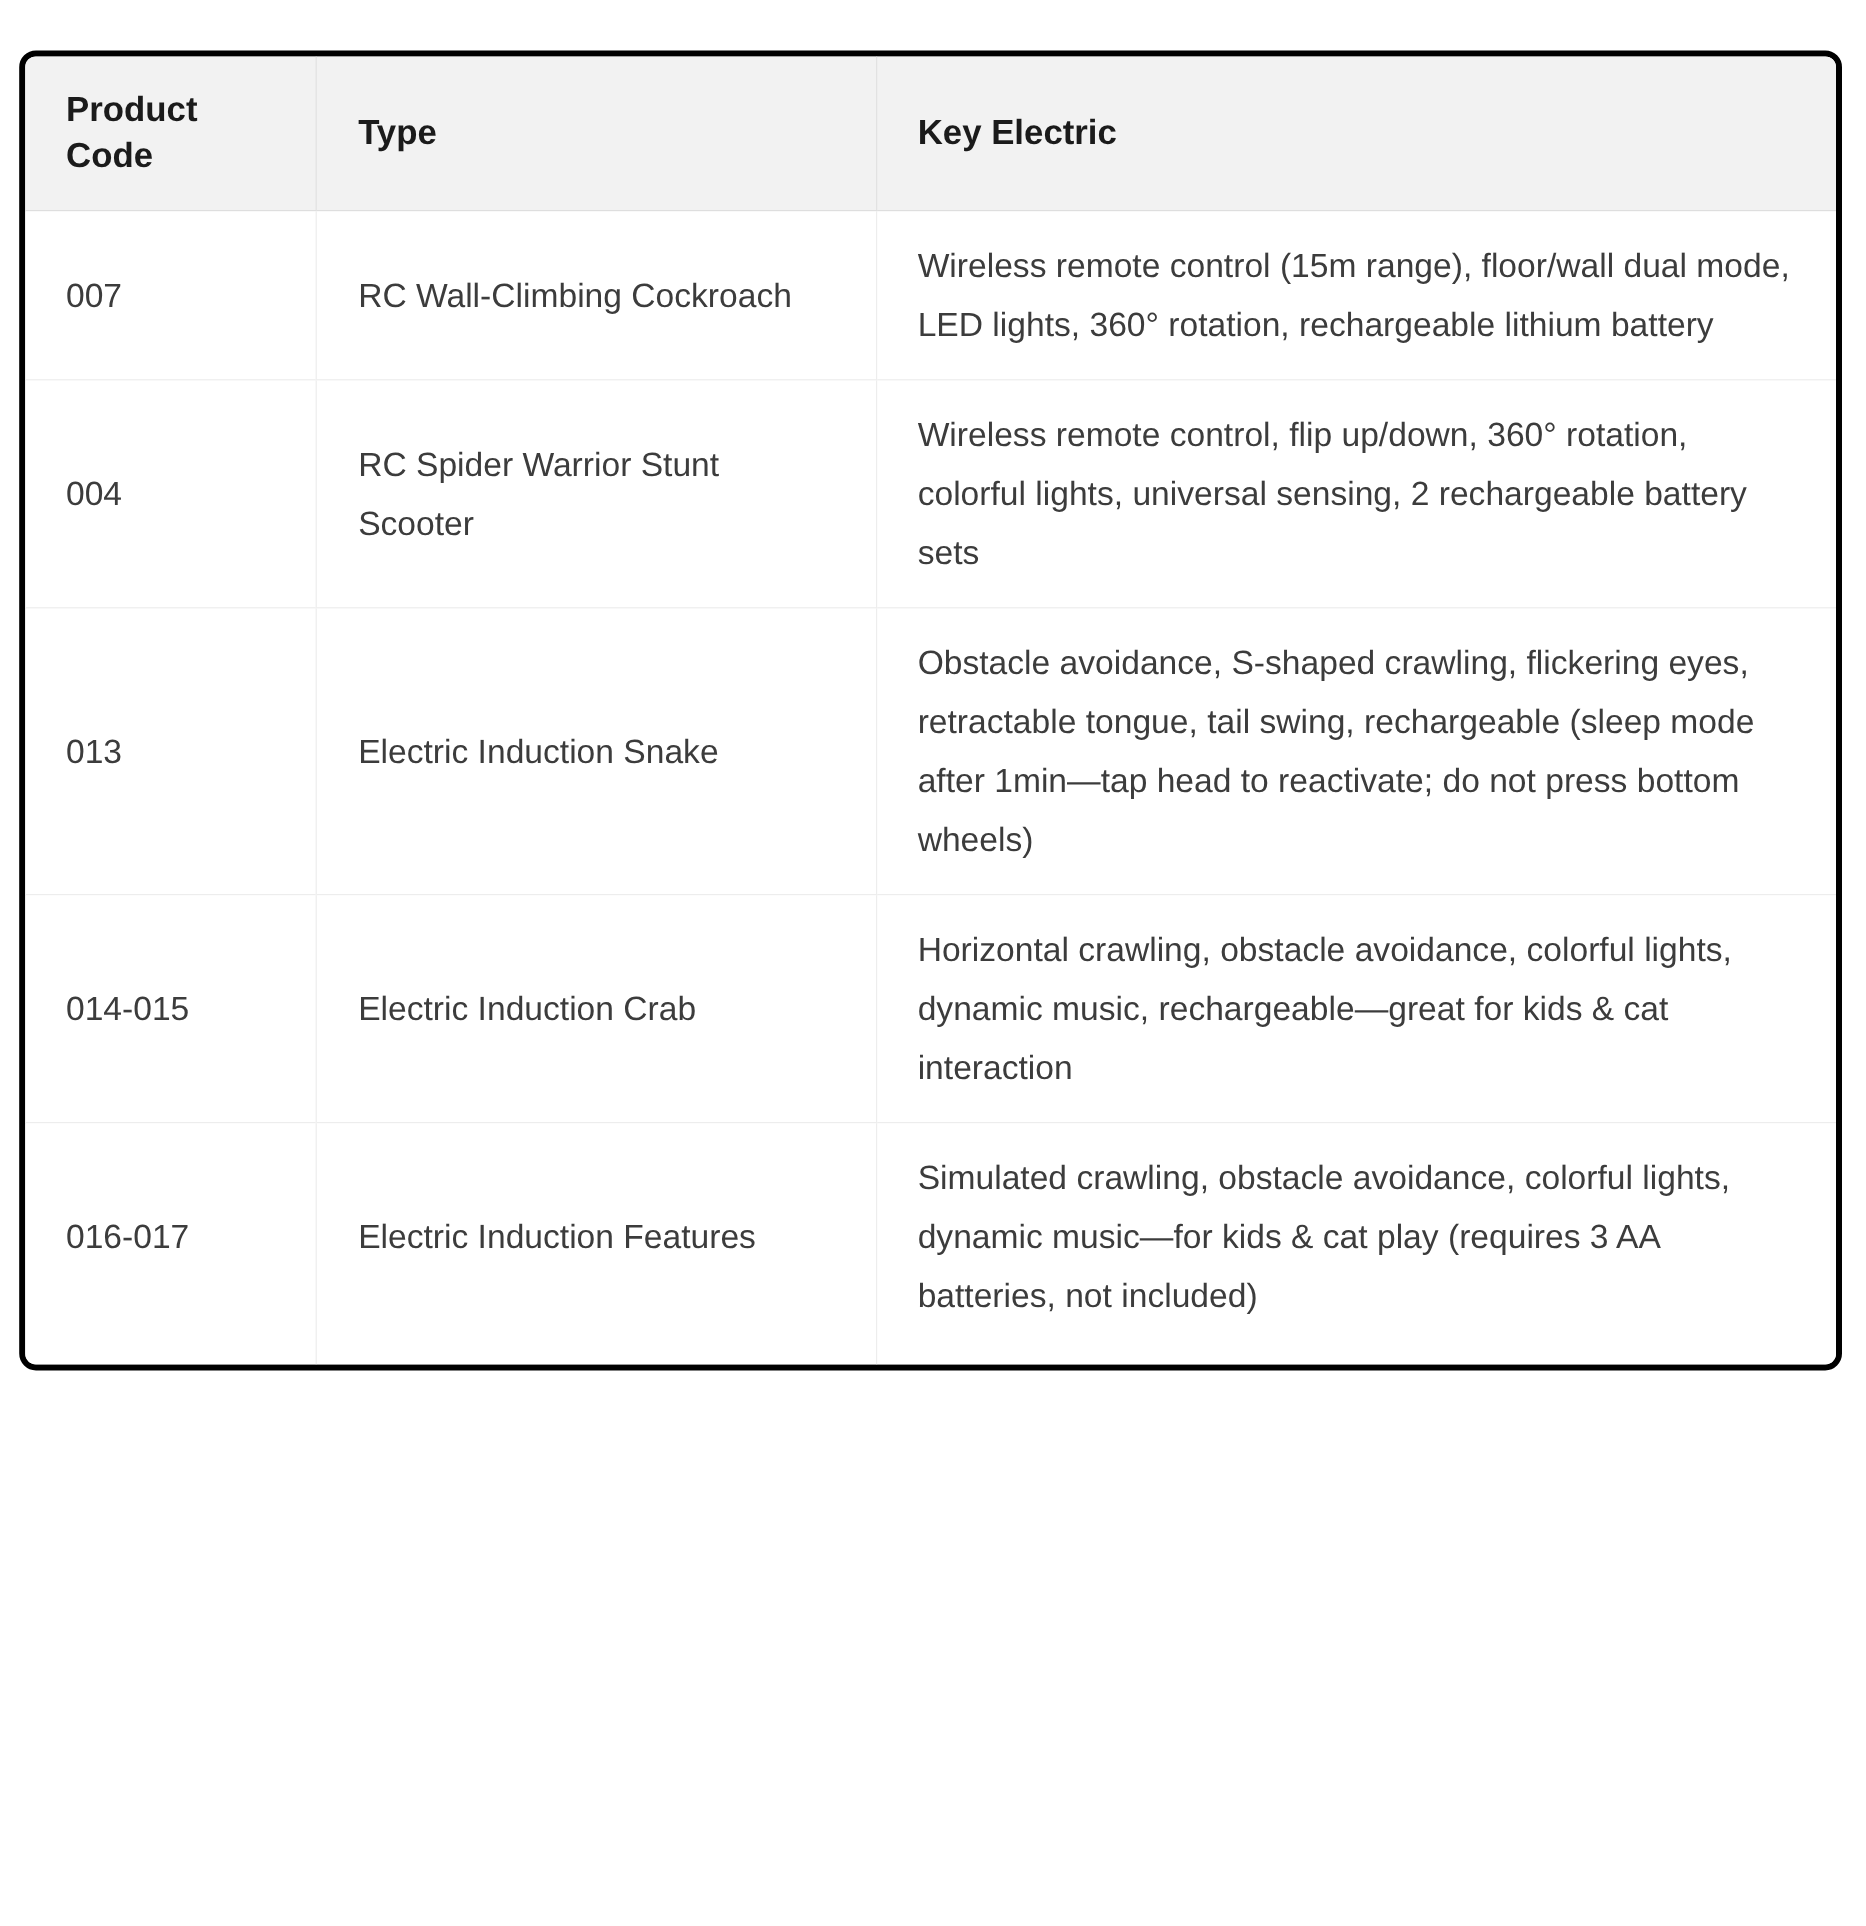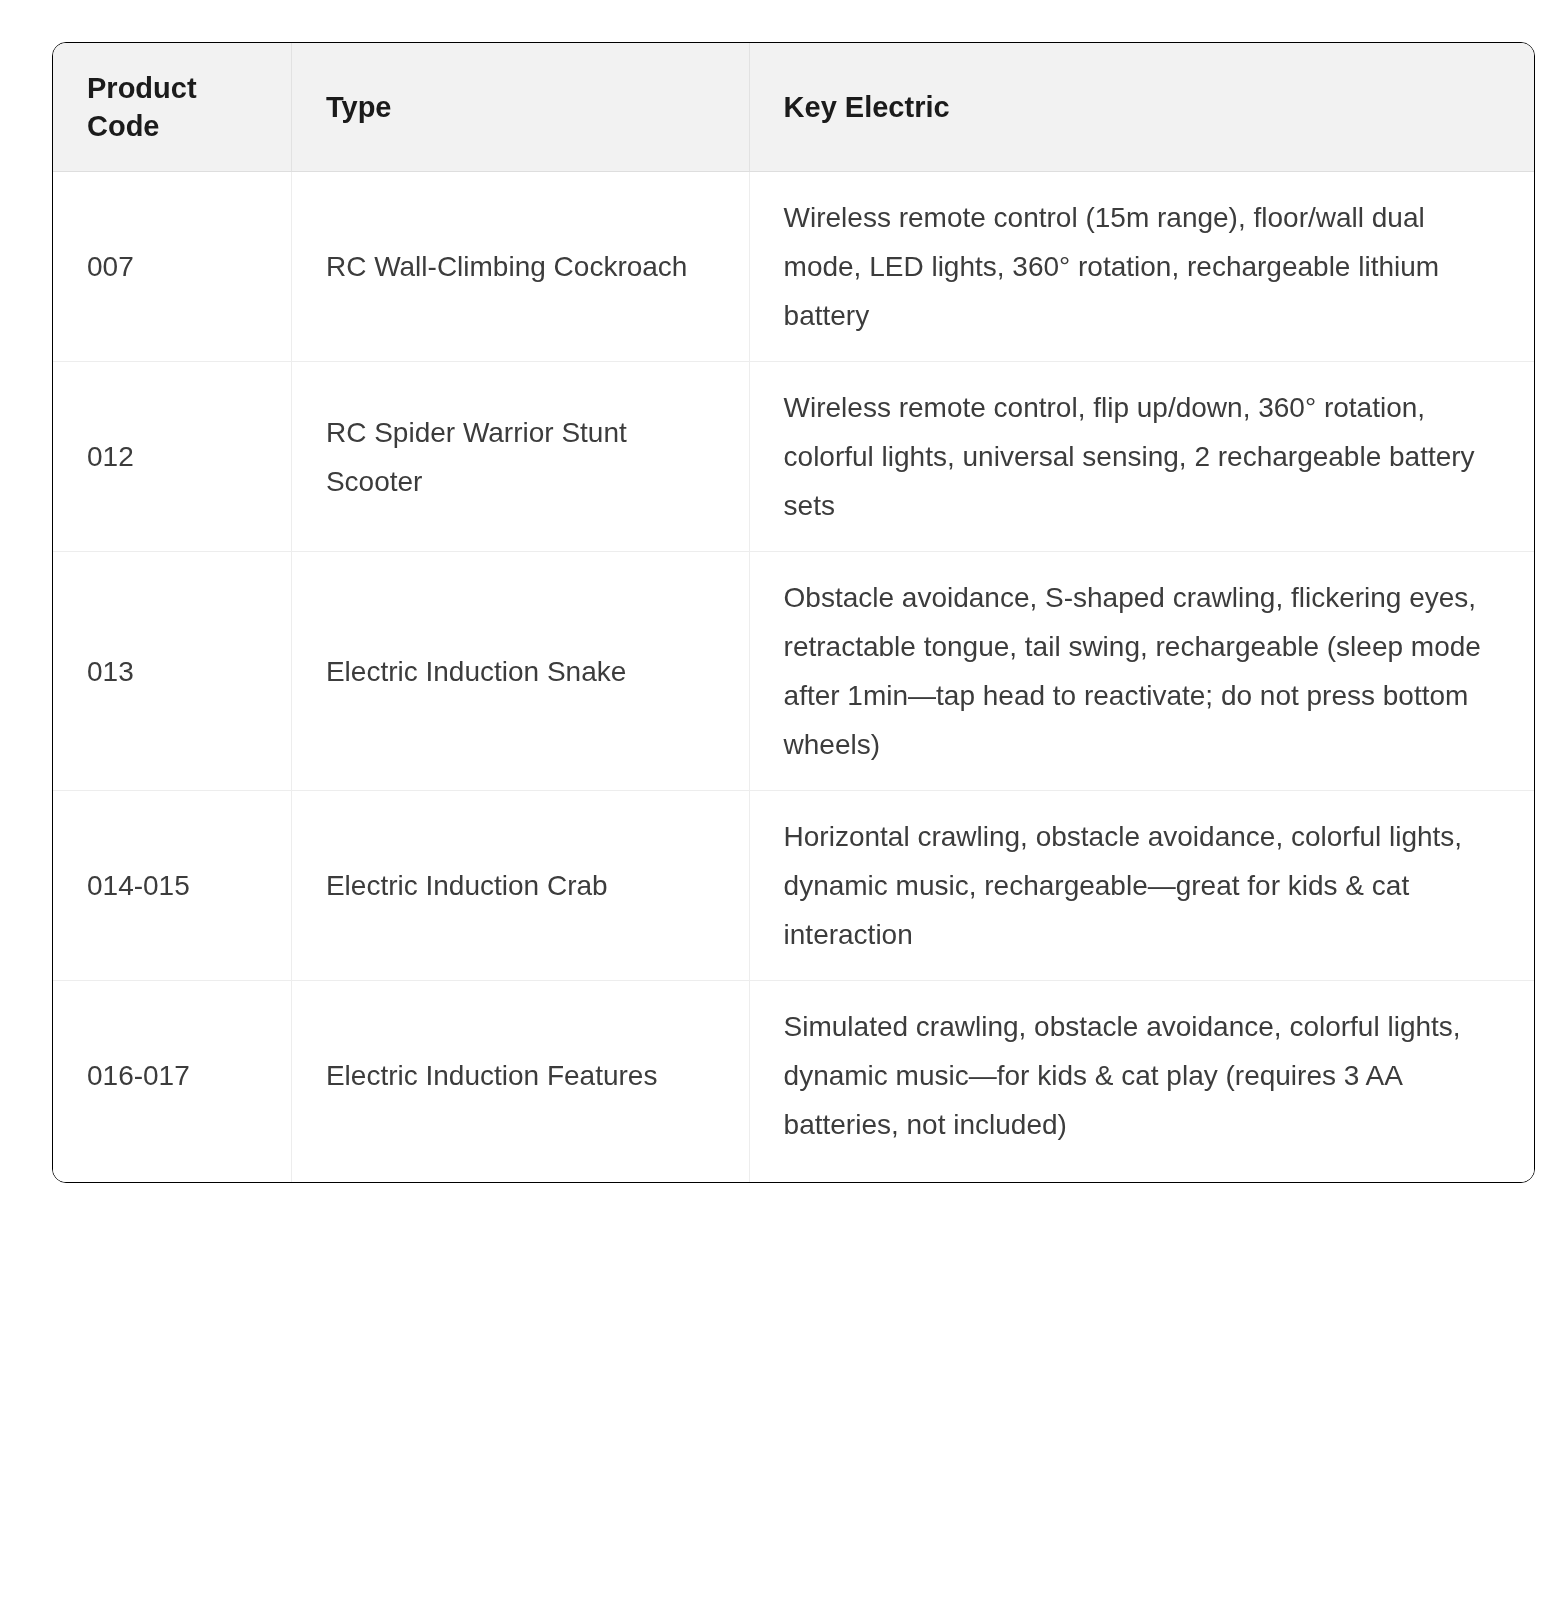--- a/index.html
+++ b/index.html
@@ -10,25 +10,24 @@
     -webkit-font-smoothing: antialiased;
   }
   .page {
     width: 1555px;
     min-height: 1605px;
     background: #ffffff;
     box-sizing: border-box;
     padding: 42px 20px 54px 16px;
   }
   .table-card {
-    border: 1px solid #000000;
+    border: 5px solid #000000;
     border-radius: 14px;
     overflow: hidden;
     background: #ffffff;
-    margin-left: 36px;
   }
   table.product-table {
     width: 100%;
     border-collapse: collapse;
     table-layout: fixed;
   }
   table.product-table col.col-code  { width: 16.1%; }
   table.product-table col.col-type  { width: 30.9%; }
   table.product-table col.col-feat  { width: 53%;   }
 
@@ -85,21 +84,21 @@
       <tbody id="table-body">
 
   <tr>
     <td>007</td>
     <td>RC Wall-Climbing Cockroach</td>
     <td>Wireless remote control (15m range), floor/wall dual mode, LED lights, 360° rotation, rechargeable lithium battery</td>
   </tr>
 
 
   <tr>
-    <td>012</td>
+    <td>004</td>
     <td>RC Spider Warrior Stunt Scooter</td>
     <td>Wireless remote control, flip up/down, 360° rotation, colorful lights, universal sensing, 2 rechargeable battery sets</td>
   </tr>
 
   <tr>
     <td>013</td>
     <td>Electric Induction Snake</td>
     <td>Obstacle avoidance, S-shaped crawling, flickering eyes, retractable tongue, tail swing, rechargeable (sleep mode after 1min—tap head to reactivate; do not press bottom wheels)</td>
   </tr>
 

